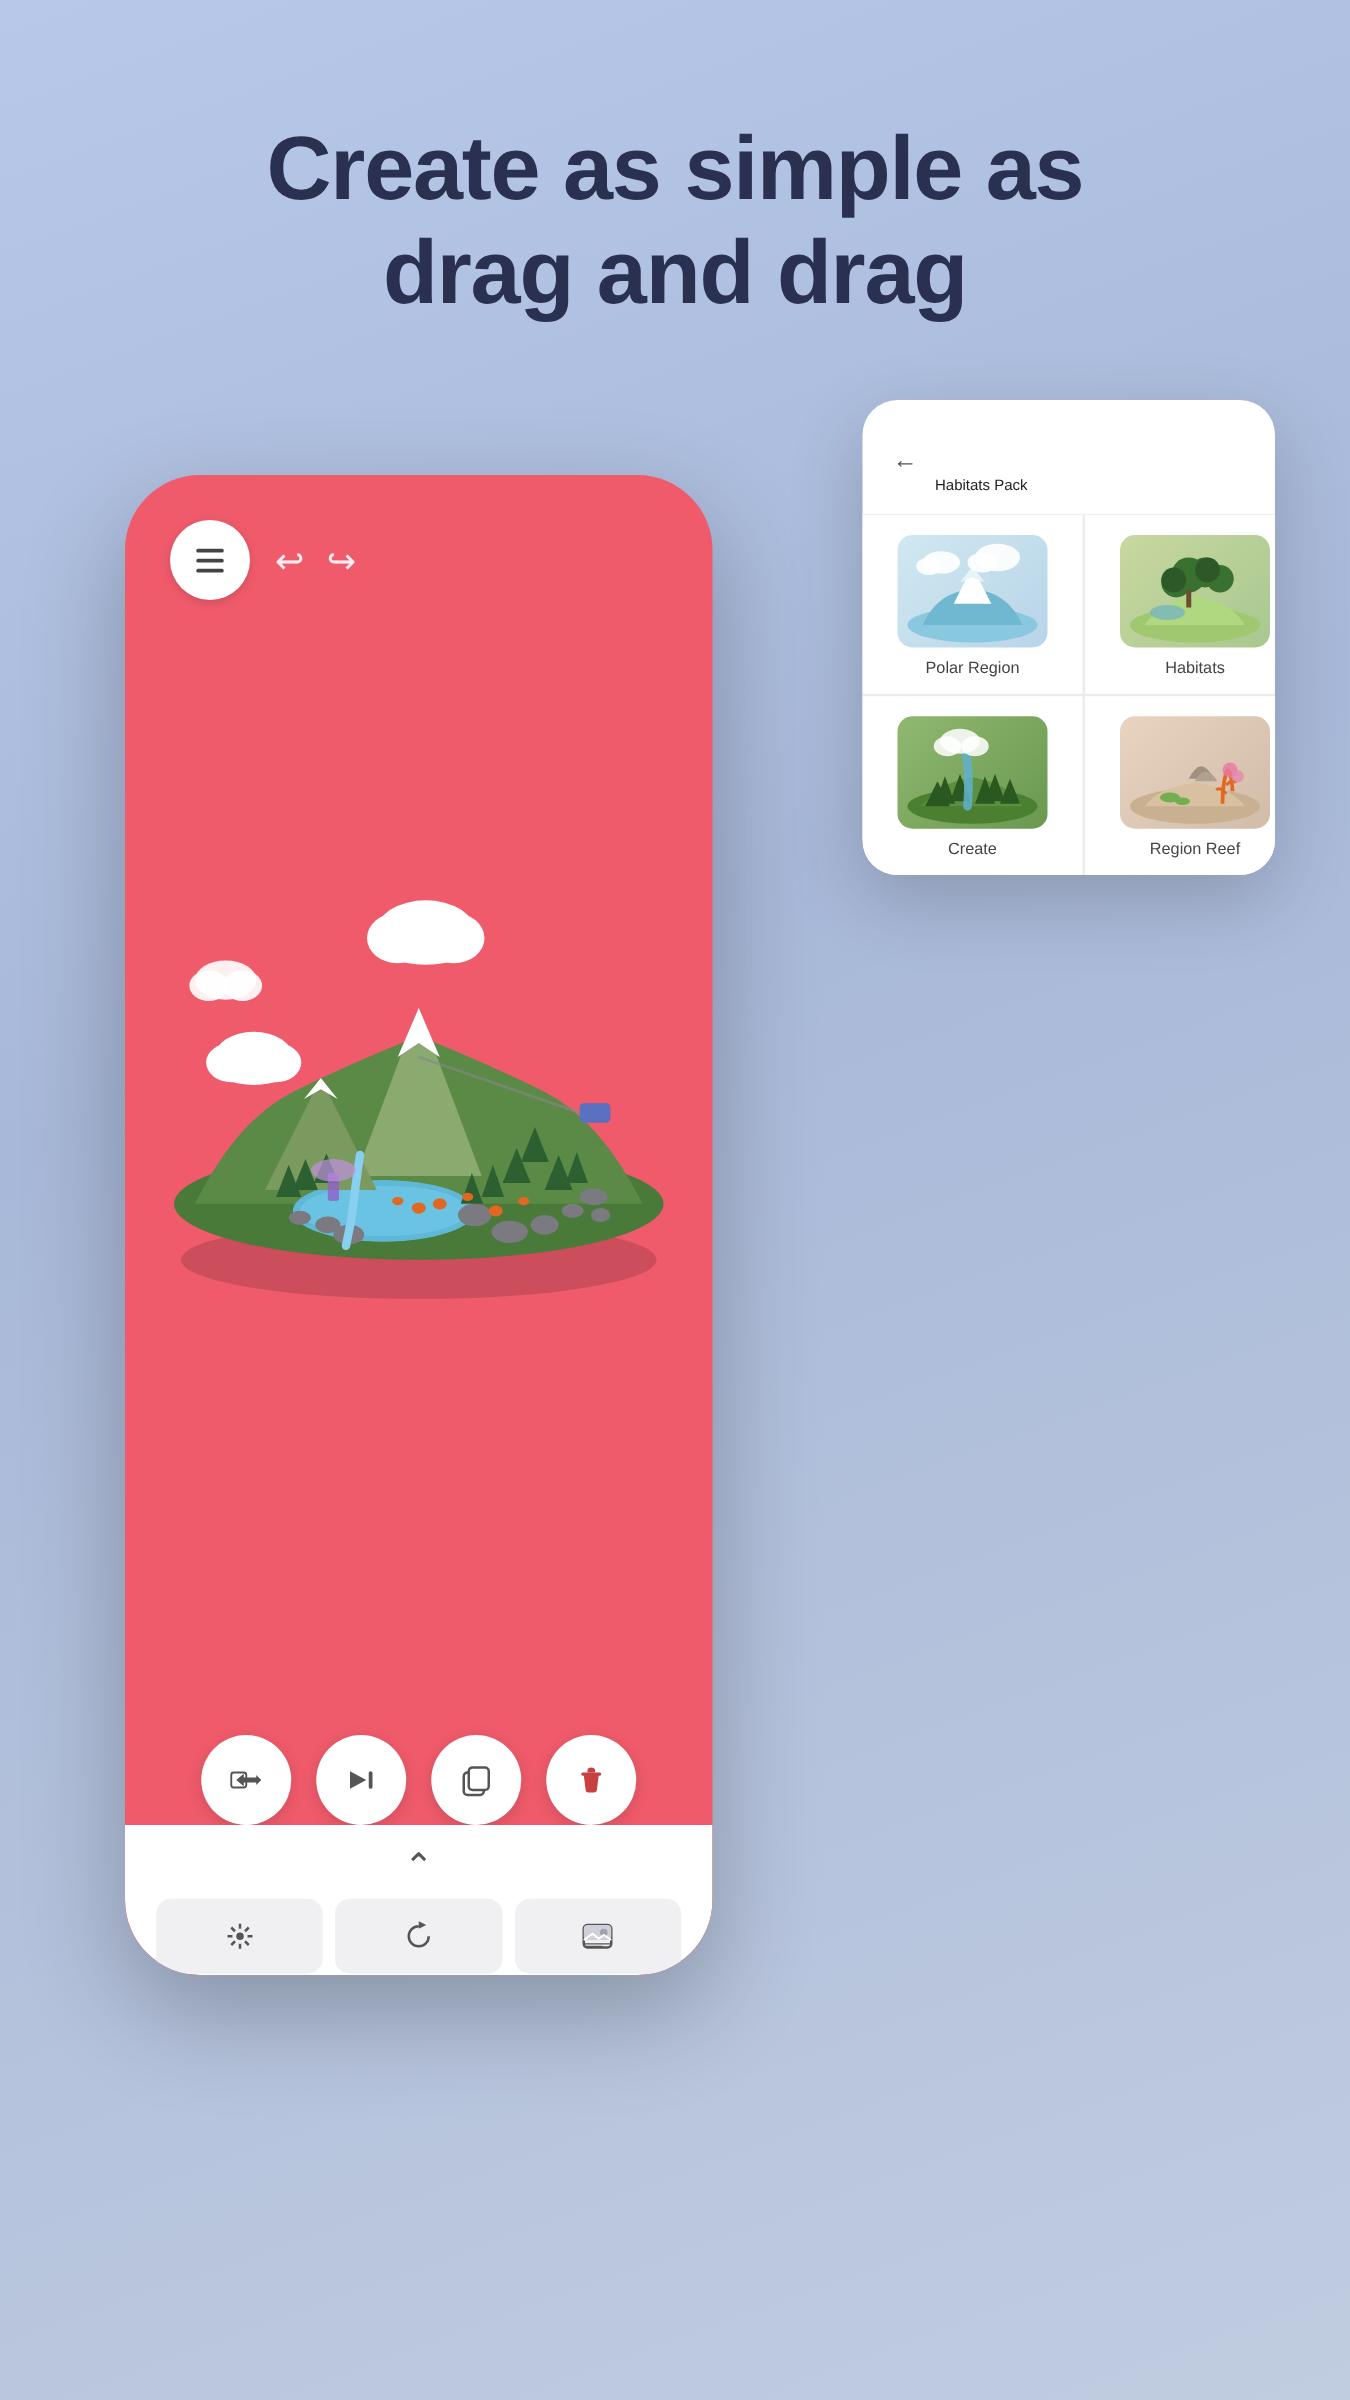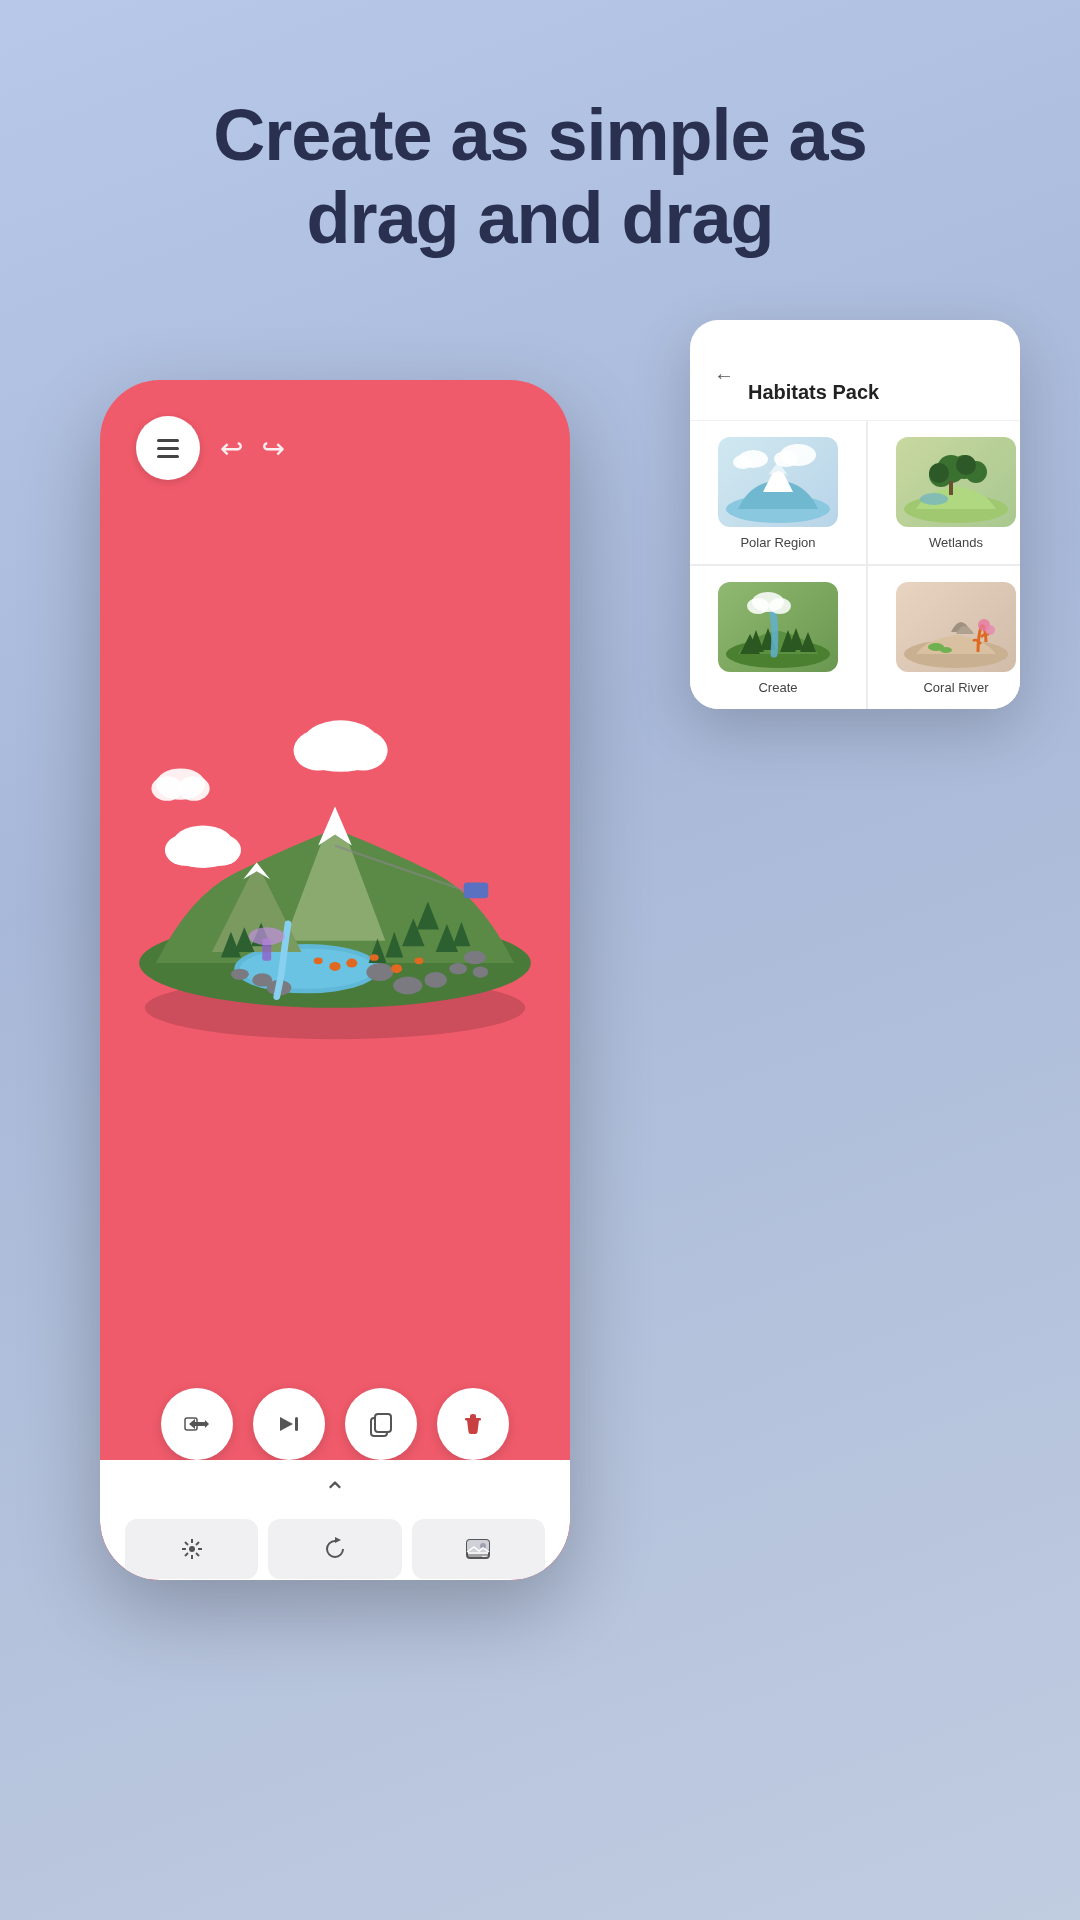--- a/index.html
+++ b/index.html
@@ -178,22 +178,22 @@
       padding: 22px 24px 16px;
       border-bottom: 1px solid #f0f0f0;
     }
 
     .back-arrow {
       font-size: 20px;
       color: #555;
     }
 
     .card-title {
-      font-size: 20px;
-      font-weight: 700;
+      font-size: 12px;
+      font-weight: 400;
       color: #222;
       margin-top: 39px;
     }
 
     .card-grid {
       display: grid;
       grid-template-columns: 1fr 1fr;
       gap: 2px;
       background: #ececec;
     }
@@ -462,21 +462,21 @@
             <rect x="53" y="44" width="4" height="14" fill="#6a5030"></rect>
           </g>
           <g fill="#2d5828">
             <circle cx="43" cy="36" r="10"></circle>
             <circle cx="70" cy="28" r="10"></circle>
           </g>
 
           <ellipse cx="38" cy="62" rx="14" ry="6" fill="#70b0c8" opacity="0.7"></ellipse>
         </svg>
       </div>
-      <span class="habitat-label">Wetlands</span>
+      <span class="habitat-label">Habitats</span>
     </div>
 
     <div class="habitat-item">
       <div class="habitat-thumb river-thumb">
         <svg viewBox="0 0 120 90" width="120" height="90">
           <ellipse cx="60" cy="72" rx="52" ry="14" fill="#4a8030"></ellipse>
           <path d="M20,72 Q30,55 55,50 Q60,48 65,50 Q90,55 100,72 Z" fill="#5a9040"></path>
 
           <g fill="#2a5820">
             <polygon points="30,70 38,48 46,70"></polygon>
@@ -514,17 +514,17 @@
 
           <circle cx="88" cy="43" r="6" fill="#e878a0" opacity="0.8"></circle>
           <circle cx="94" cy="48" r="5" fill="#e888b0" opacity="0.8"></circle>
 
           <g fill="#70b050">
             <ellipse cx="40" cy="65" rx="8" ry="4"></ellipse>
             <ellipse cx="50" cy="68" rx="6" ry="3"></ellipse>
           </g>
         </svg>
       </div>
-      <span class="habitat-label">Coral River</span>
+      <span class="habitat-label">Region Reef</span>
     </div>
 
   </div>
 </div>
 
 </body></html>

